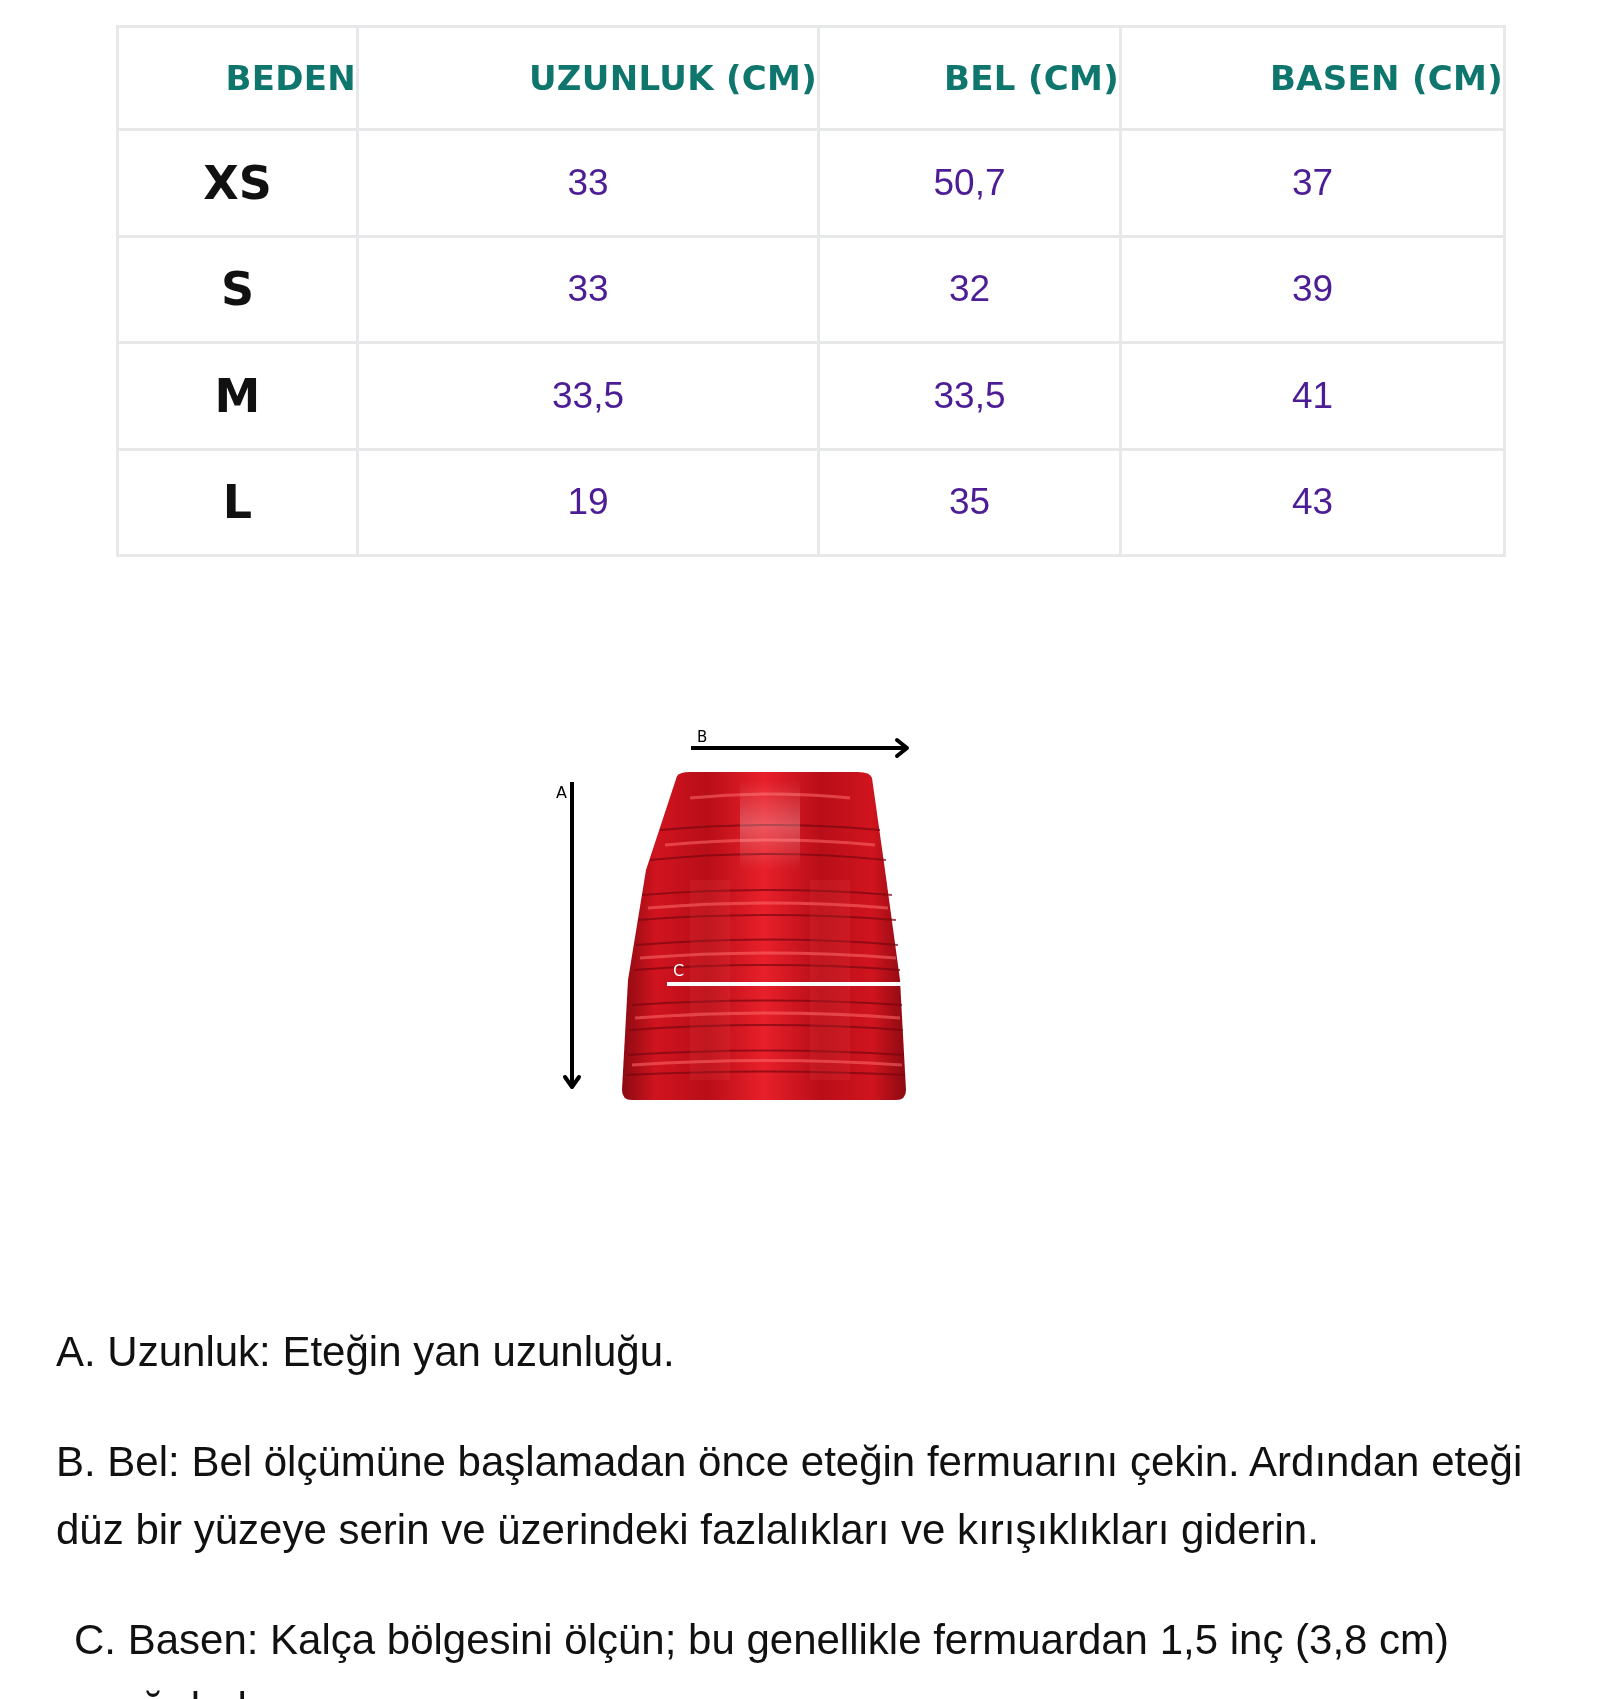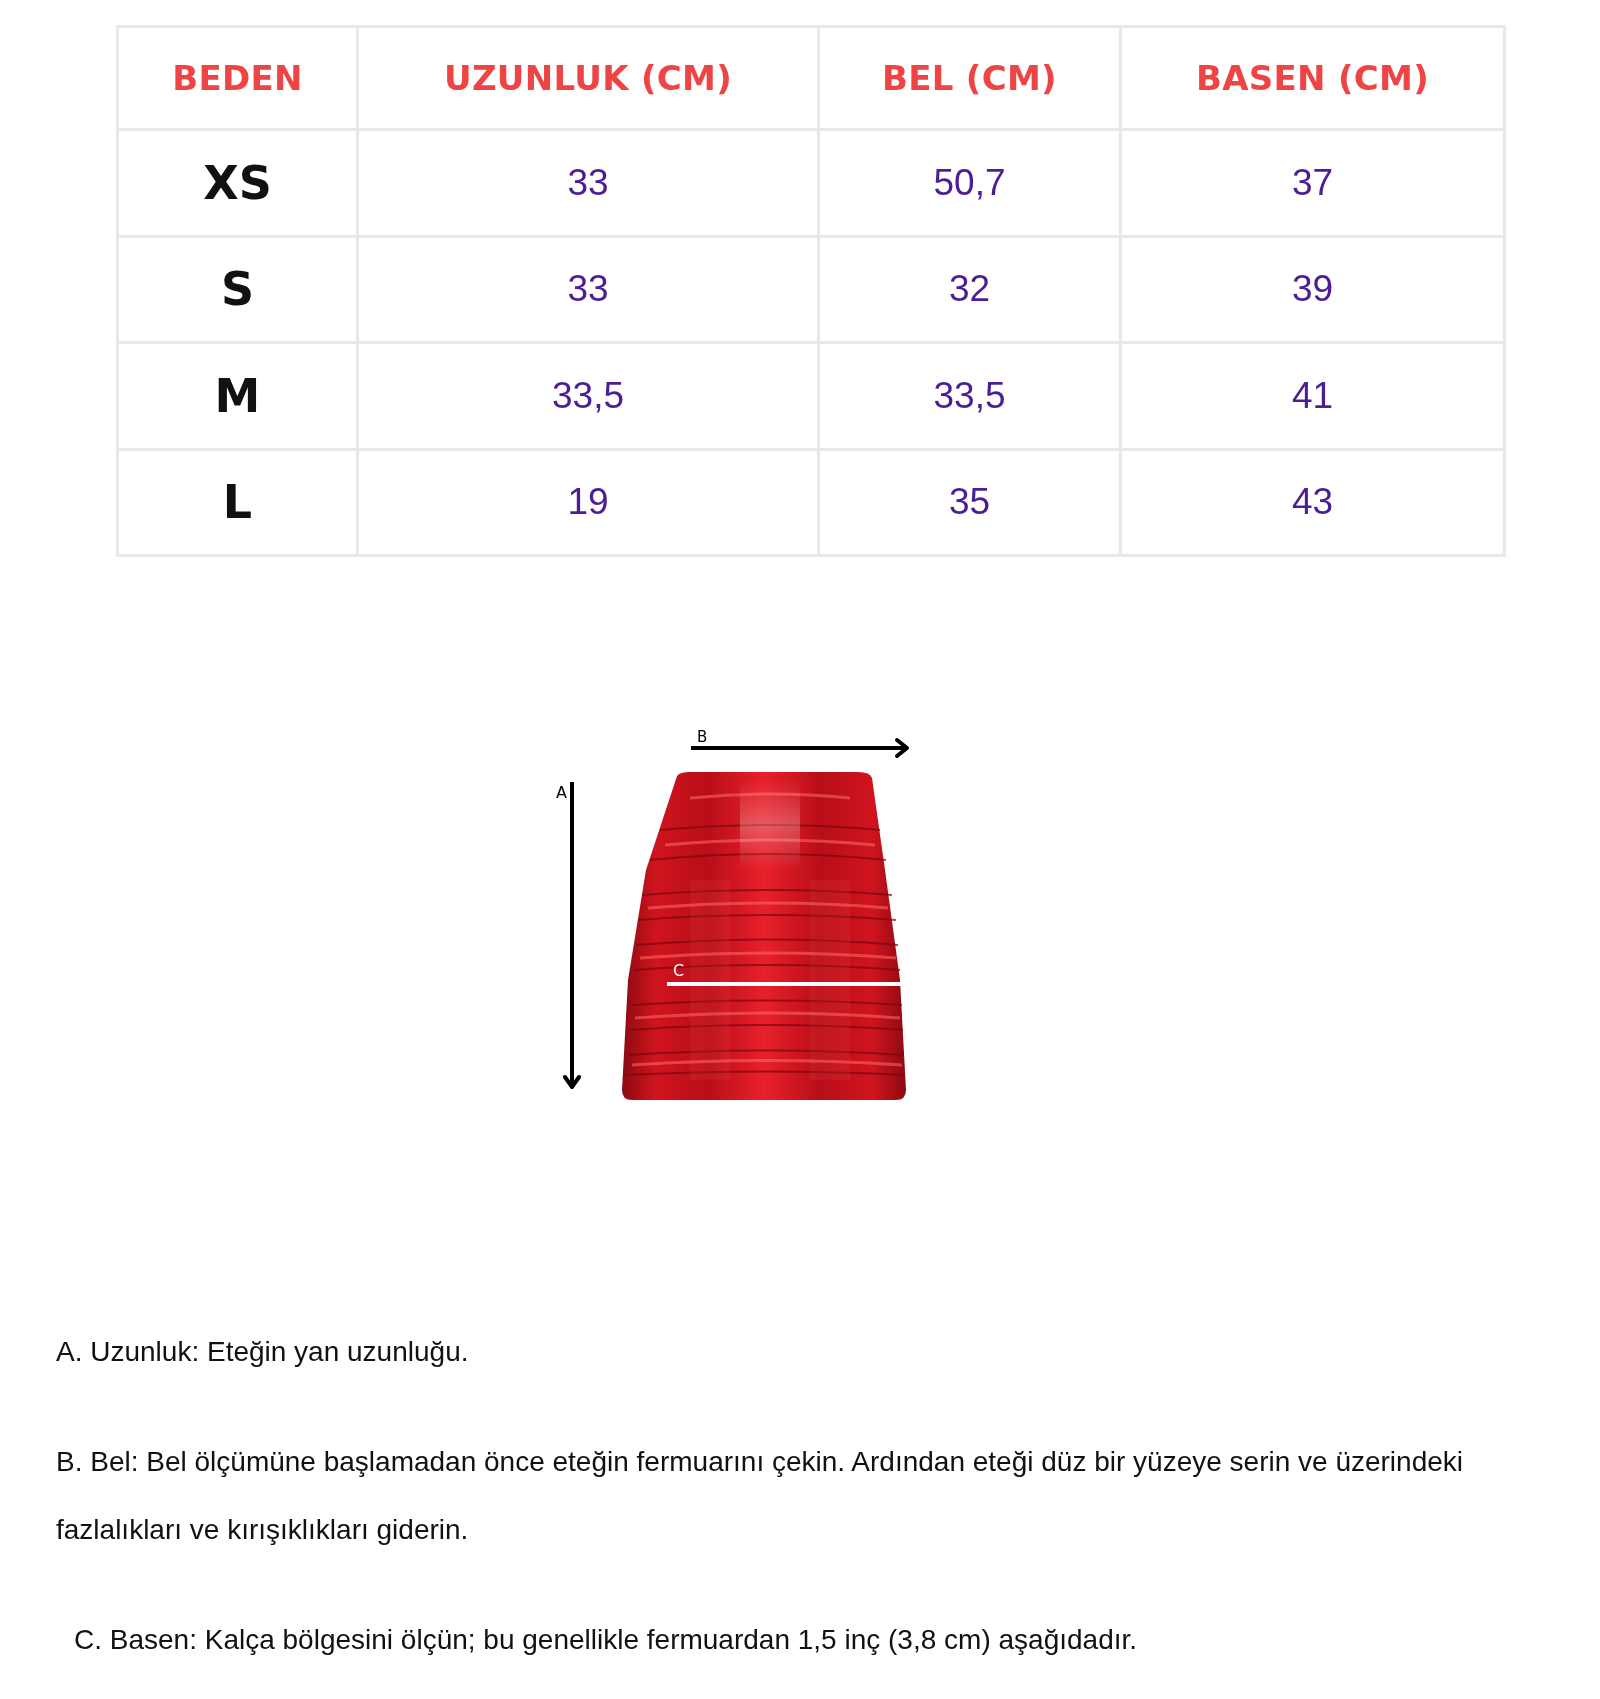--- a/index.html
+++ b/index.html
@@ -11,30 +11,30 @@
       border-collapse: collapse;
       table-layout: fixed;
     }
     .size-table td, .size-table th {
       border: 3px solid #e7e8ea;
       text-align: center; vertical-align: middle;
       height: 100px; padding: 0;
     }
     .size-table th {
       font-family: "DejaVu Sans", sans-serif;
-      font-weight: bold; font-size: 34px; letter-spacing: 0.3px; color: #ef4444;
+      font-weight: bold; font-size: 34px; letter-spacing: 0.3px; color: #0f766e; text-align: right;
     }
     .size-table td { font-family: "Liberation Sans", sans-serif; font-size: 37px; color: #4c1d95; }
     .size-table td.size-cell { font-family: "DejaVu Sans", sans-serif; font-weight: bold; font-size: 46px; color: #111; }
     col.c1 { width: 240px; } col.c2 { width: 461px; } col.c3 { width: 302px; } col.c4 { width: 384px; }
 
     .diagram { position: absolute; left: 540px; top: 720px; width: 480px; height: 420px; }
     .diagram svg { display: block; }
 
-    .desc { position: absolute; left: 56px; font-size: 28px; line-height: 68px; color: #111; margin: 0; width: 1500px; }
+    .desc { position: absolute; left: 56px; font-size: 42px; line-height: 68px; color: #111; margin: 0; width: 1500px; }
     .desc-a { top: 1318px; }
     .desc-b { top: 1428px; }
     .desc-c { top: 1606px; margin-left: 18px; }
   </style>
 </head>
 <body>
 
 <table class="size-table">
   <colgroup>
       <col class="c1">

